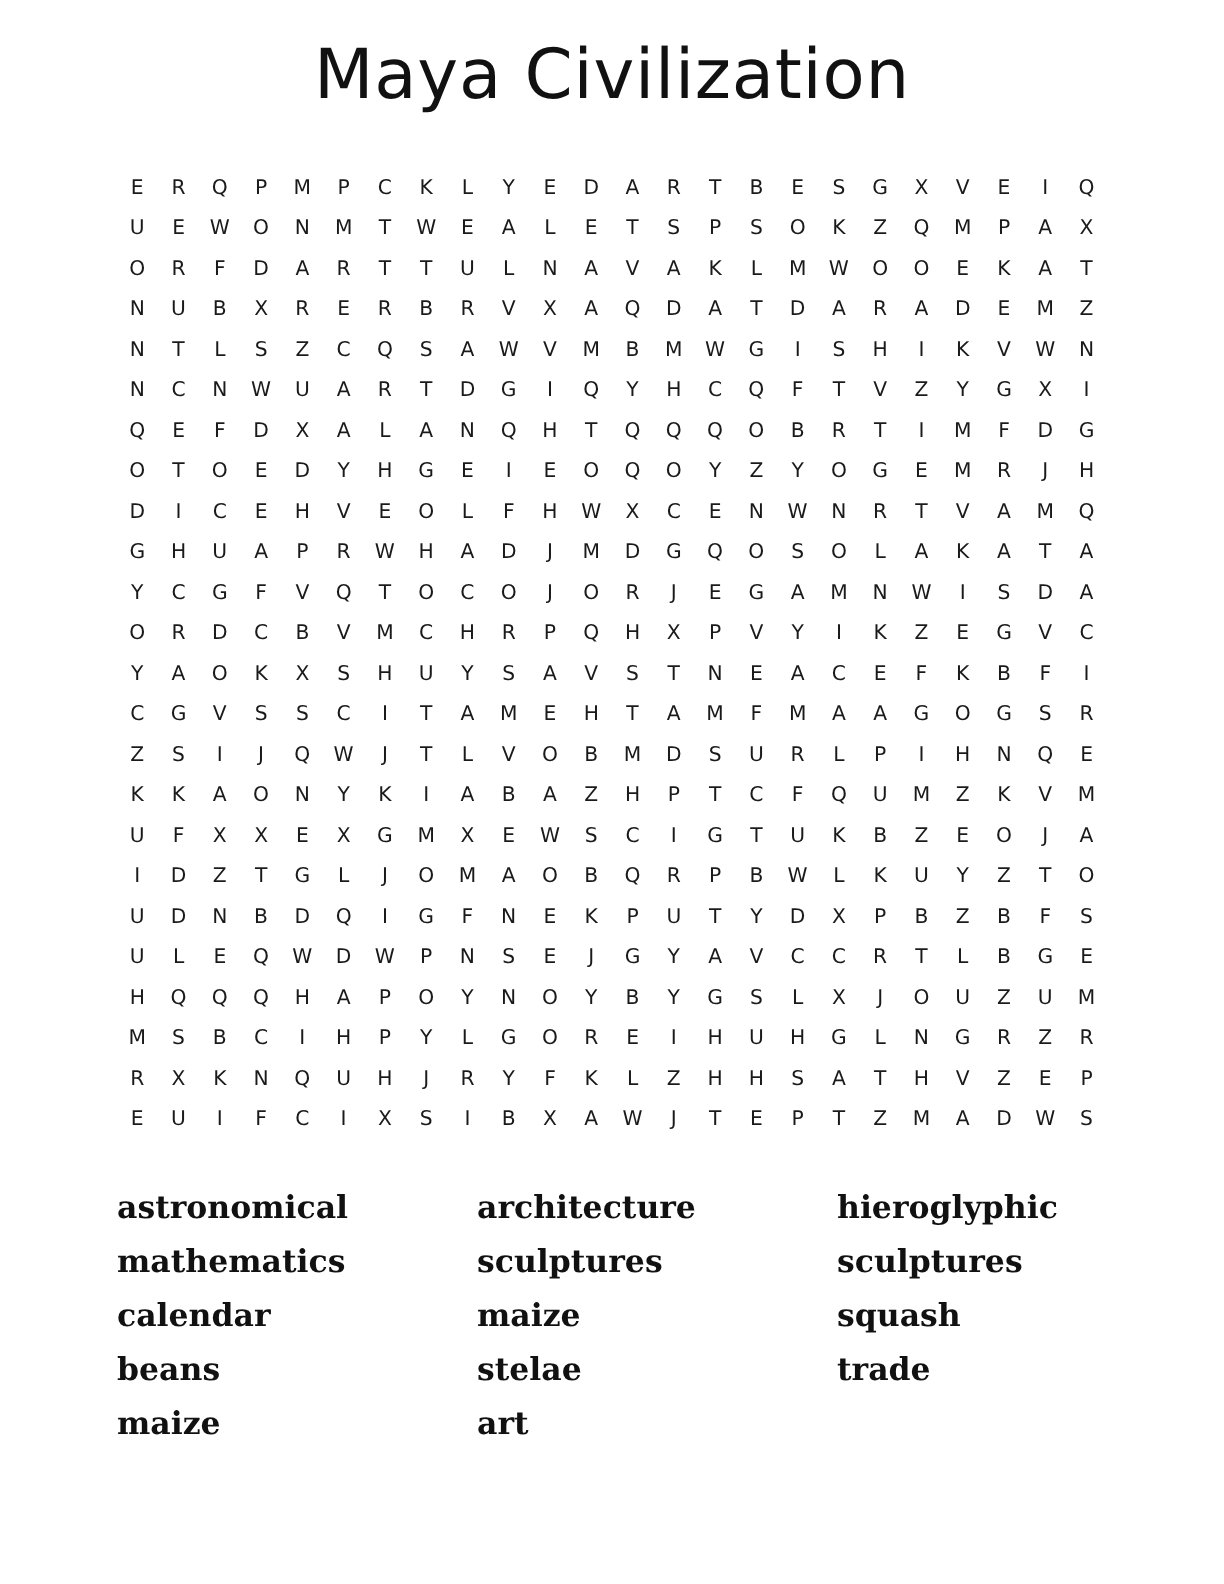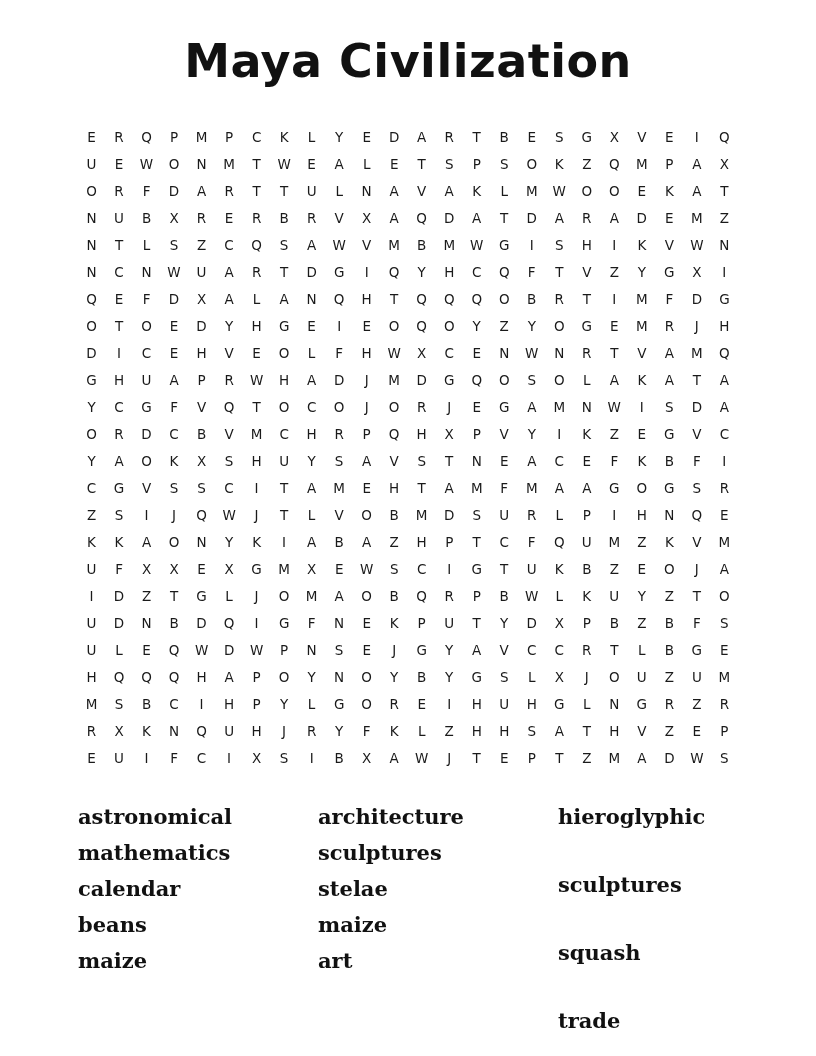--- a/index.html
+++ b/index.html
@@ -18,25 +18,25 @@
   .page {
     width: 816px;
     height: 1056px;
     box-sizing: border-box;
     padding: 0;
     position: relative;
   }
   .title {
     text-align: center;
     font-family: "DejaVu Sans", sans-serif;
-    font-weight: 700;
+    font-weight: 400;
     font-size: 46px;
     letter-spacing: 0.5px;
     margin: 0;
-    padding-top: 36px;
+    padding-top: 24px;
     line-height: 1.1;
     color: #111111;
   }
   .grid {
     margin: 38px auto 0 auto;
     width: 660px;
     display: flex;
     flex-direction: column;
     gap: 0px;
   }
@@ -60,21 +60,21 @@
     display: flex;
     justify-content: flex-start;
     font-weight: bold;
   }
   .word-col {
     display: flex;
     flex-direction: column;
   }
   .word-col.c1 { width: 240px; }
   .word-col.c2 { width: 240px; }
-  .word-col.c3 { width: 180px; gap: 32px; }
+  .word-col.c3 { width: 180px; }
   .word {
     font-family: "DejaVu Serif", serif;
     font-size: 21px;
     line-height: 36px;
     color: #111111;
     white-space: nowrap;
   }
 </style>
 </head>
 <body>
@@ -714,22 +714,22 @@
     <div class="word-col c1">
         <div class="word">astronomical</div>
         <div class="word">mathematics</div>
         <div class="word">calendar</div>
         <div class="word">beans</div>
         <div class="word">maize</div>
       </div>
     <div class="word-col c2">
         <div class="word">architecture</div>
         <div class="word">sculptures</div>
+        <div class="word">maize</div>
         <div class="word">stelae</div>
-        <div class="word">maize</div>
         <div class="word">art</div>
       </div>
     <div class="word-col c3">
         <div class="word">hieroglyphic</div>
         <div class="word">sculptures</div>
         <div class="word">squash</div>
         <div class="word">trade</div>
       </div>
   </div>
 

